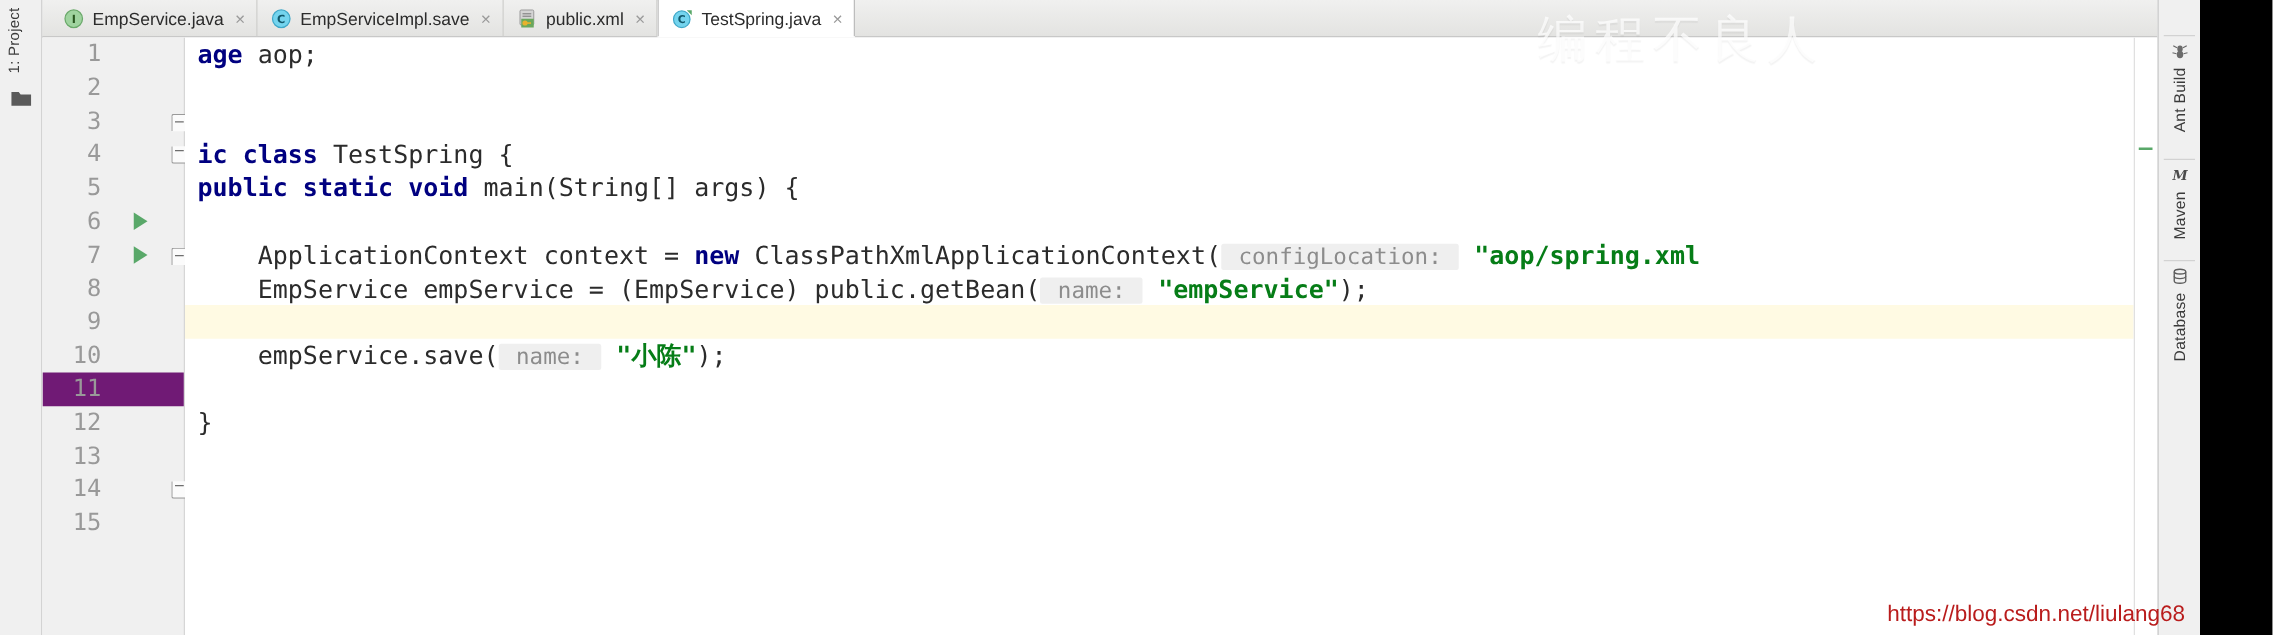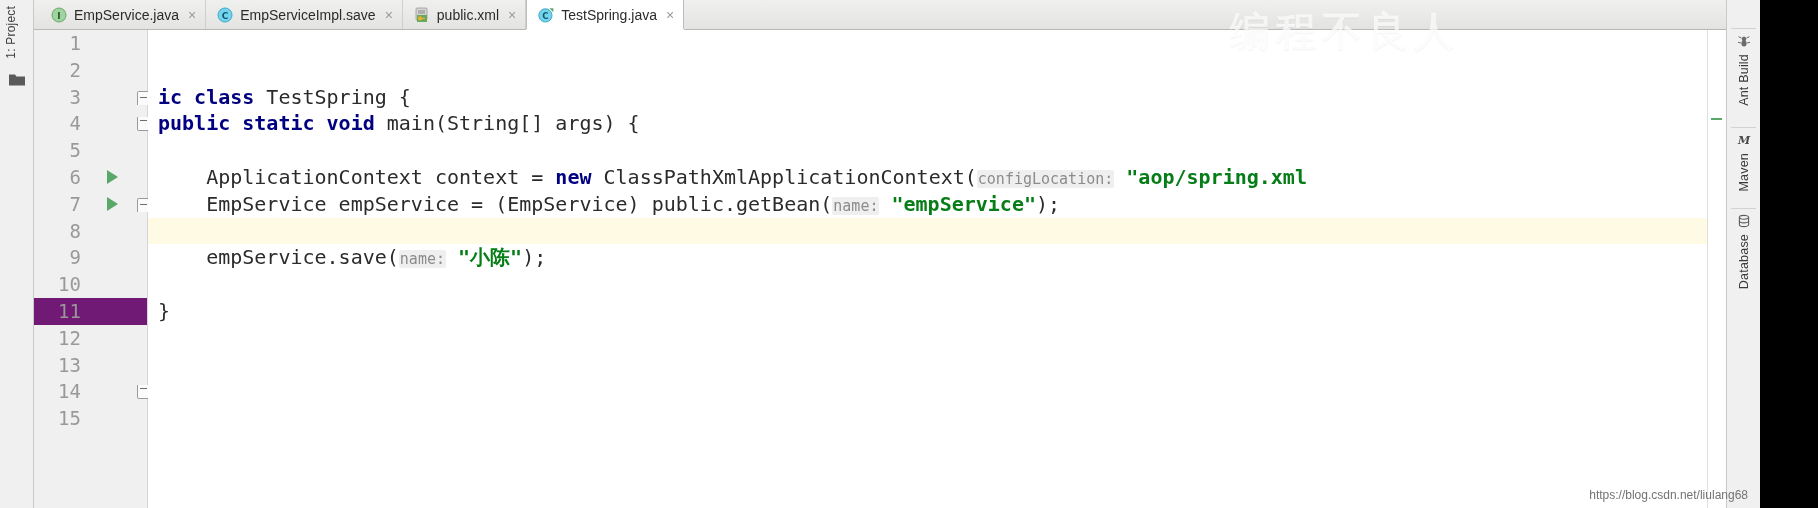--- a/index.html
+++ b/index.html
@@ -138,22 +138,22 @@
   }
   .c-row.hl{
     background:#fffae3;
   }
   .kw{color:#000080;font-weight:bold;}
   .str{color:#067d17;font-weight:bold;}
   .hint{
     color:#8c8c8c;
     background:#efefef;
     border-radius:2px;
-    padding:0 1px;
-    font-size:15px;
+    padding:0 14px;
+    font-size:18px;
   }
   .plain{color:#2b2b2b;}
   
   .inspect-strip{
     flex:0 0 18px;width:18px;
     background:#fff;border-left:1px solid #e0e0e0;
     position:relative;
   }
   .inspect-tick{
     position:absolute;left:3px;width:11px;height:2px;background:#59a869;
@@ -176,30 +176,30 @@
   .rs-ico{
     width:14px;height:14px;display:block;
     margin-bottom:2px;
   }
   .rs-sep{
     position:absolute;left:4px;width:25px;height:1px;background:#d2d2d2;
   }
   
   .wm-top{
     position:absolute;right:300px;top:4px;
-    font-size:40px;font-weight:bold;
+    font-size:40px;font-weight:normal;
     color:rgba(255,255,255,.72);
     letter-spacing:6px;
     text-shadow:0 1px 1px rgba(0,0,0,.05);
     pointer-events:none;white-space:nowrap;
     font-family:"DejaVu Sans",sans-serif;
   }
   .wm-bottom{
     position:absolute;right:12px;bottom:6px;
-    font-size:12px;color:#737373;white-space:nowrap;
+    font-size:18px;color:#b91c1c;white-space:nowrap;
     font-family:"Liberation Sans",sans-serif;
   }
   .black-fill{
     flex:1 1 auto;background:#000;height:508px;
   }
 </style>
 </head>
 <body>
 
 <div id="app">
@@ -323,20 +323,21 @@
                 <span class="foldmark bot"></span>
               </div>
               <div class="g-row">
                 <span class="lnum">15</span>
               </div>
             </div>
         </div>
 
         <div class="code">
           <div id="code-rows">
+              <div class="c-row"><span class="kw">age</span><span class="plain"> aop;</span></div>
               <div class="c-row">&nbsp;</div>
               <div class="c-row">&nbsp;</div>
               <div class="c-row"><span class="kw">ic class</span><span class="plain"> TestSpring {</span></div>
               <div class="c-row"><span class="kw">public static void</span><span class="plain"> main(String[] args) {</span></div>
               <div class="c-row">&nbsp;</div>
               <div class="c-row"><span class="plain">    ApplicationContext context = </span><span class="kw">new</span><span class="plain"> ClassPathXmlApplicationContext(</span><span class="hint">configLocation:</span><span class="plain"> </span><span class="str">"aop/spring.xml</span></div>
               <div class="c-row"><span class="plain">    EmpService empService = (EmpService) public.getBean(</span><span class="hint">name:</span><span class="plain"> </span><span class="str">"empService"</span><span class="plain">);</span></div>
               <div class="c-row hl">&nbsp;</div>
               <div class="c-row"><span class="plain">    empService.save(</span><span class="hint">name:</span><span class="plain"> </span><span class="str">"小陈"</span><span class="plain">);</span></div>
               <div class="c-row">&nbsp;</div>

